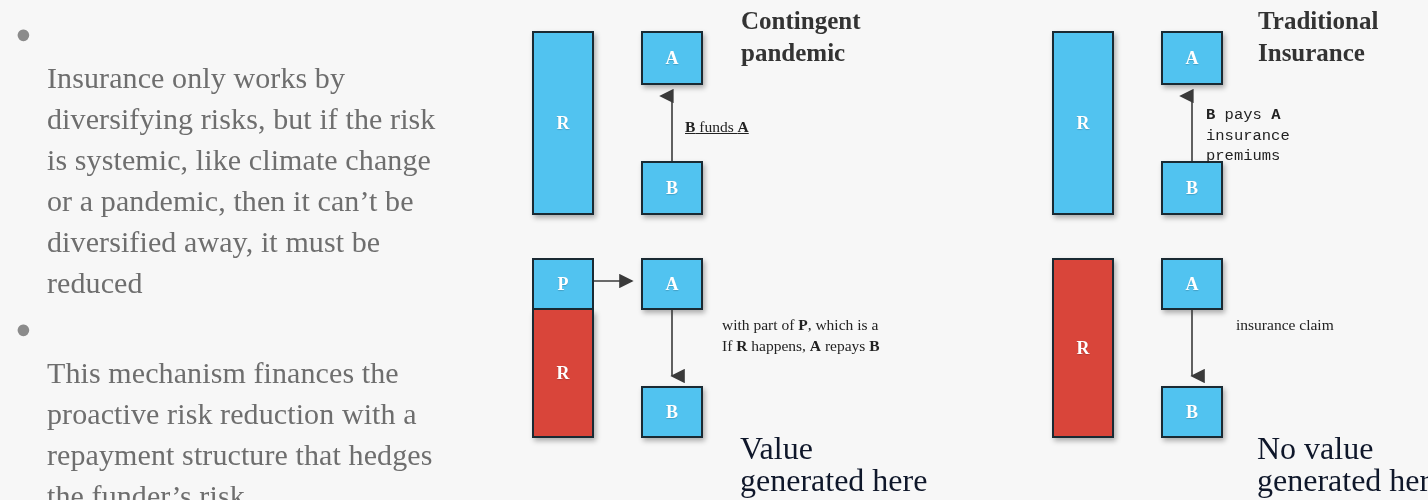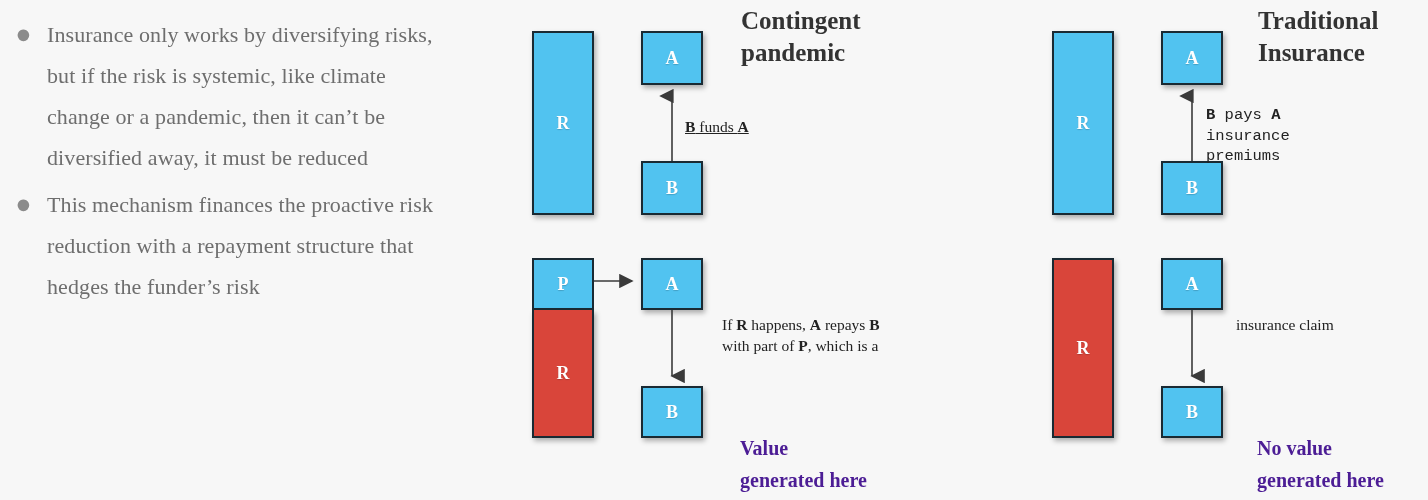--- a/index.html
+++ b/index.html
@@ -42,42 +42,43 @@
     width: 47px;
     text-align: center;
     color: #8b8b8b;
     font-size: 27px;
     line-height: 41px;
     font-family: "Liberation Sans", sans-serif;
   }
   .bullet-text {
     flex: 1 1 auto;
     color: #6e6e6e;
-    font-size: 22px;
+    font-size: 30px;
     line-height: 41px;
     letter-spacing: 0.1px;
     padding-right: 46px;
+    margin-top: 43px;
   }
 
   
   .panel {
     position: absolute;
   }
   .panel-title {
     position: absolute;
     font-weight: bold;
     color: #333333;
     font-size: 25px;
     line-height: 32px;
   }
   .panel-footer {
     position: absolute;
-    font-weight: bold;
-    color: #4c1d95;
-    font-size: 20px;
+    font-weight: normal;
+    color: #0f172a;
+    font-size: 32px;
     line-height: 32px;
   }
   .annot {
     position: absolute;
     color: #222222;
     font-size: 15.5px;
     line-height: 20.5px;
   }
   .annot b { font-weight: bold; }
 
@@ -184,22 +185,22 @@
     <svg class="arrow-svg" style="left:641px;top:310px;width:62px;height:76px;" viewBox="0 0 62 76">
       <defs>
         <marker id="ah-down-1" markerWidth="9" markerHeight="9" refX="4.5" refY="8" orient="auto">
           <path d="M4.5,0 L9,9 L0,9 Z" fill="#3a3a3a" transform="rotate(180 4.5 4.5)"></path>
         </marker>
       </defs>
       <line x1="31" y1="0" x2="31" y2="66" stroke="#3a3a3a" stroke-width="1.6" marker-end="url(#ah-down-1)"></line>
     </svg>
 
     <div class="annot" style="left:722px;top:315px;width:220px;">
+      <div>with part of <b>P</b>, which is a</div>
       <div>If <b>R</b> happens, <b>A</b> repays <b>B</b></div>
-      <div>with part of <b>P</b>, which is a</div>
     </div>
 
     <div class="panel-footer" style="left:740px;top:432px;width:250px;">
       <div>Value</div>
       <div>generated here</div>
     </div>
 
   </div>
 
   <div class="panel" style="left:18px;top:0;width:1280px;height:500px;">

